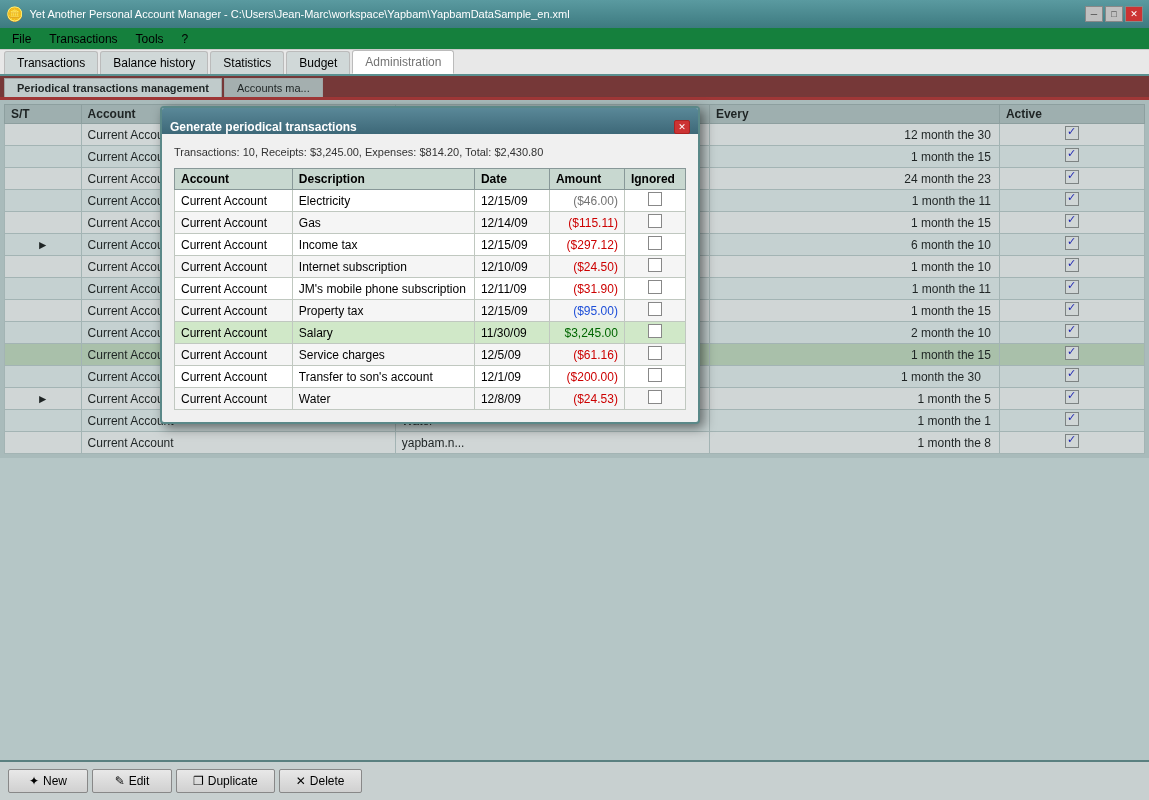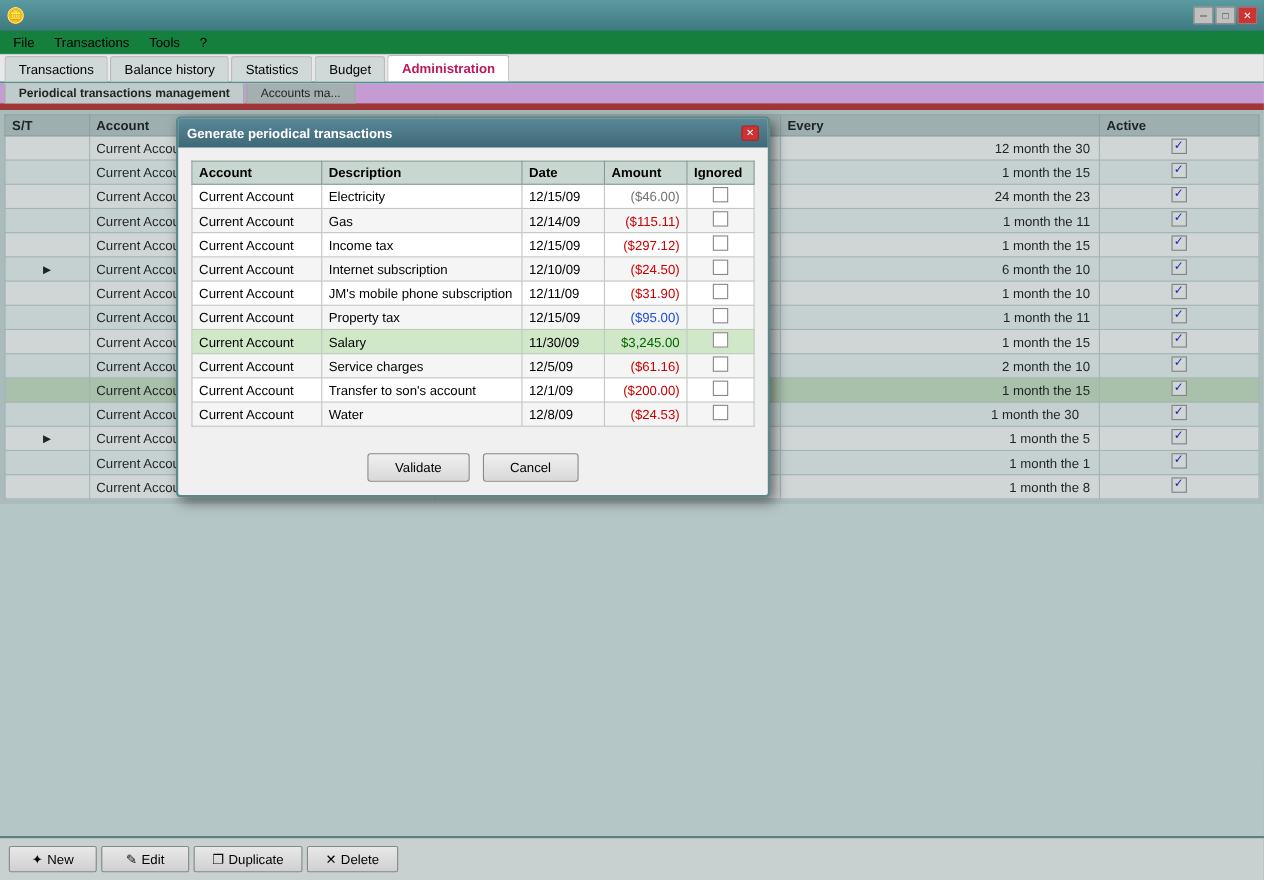--- a/index.html
+++ b/index.html
@@ -55,40 +55,40 @@
       border-bottom: none;
       background: #d0d8d8;
       cursor: pointer;
       margin-right: 2px;
       font-size: 12px;
       border-radius: 3px 3px 0 0;
     }
     .tab.active {
       background: #ffffff;
       border-bottom: 1px solid white;
-      font-weight: bold;
-      color: #be185d;
+      font-weight: normal;
+      color: #737373;
     }
 
     
     .main-area {
       background: #d8e8e8;
       height: calc(800px - 28px - 22px - 26px - 40px);
       position: relative;
       overflow: hidden;
     }
 
     
     .sub-tab-bar {
-      background: #f0abfc;
+      background: #7f1d1d;
       height: 24px;
       display: flex;
       align-items: flex-end;
       padding: 0 4px;
-      border-bottom: 6px solid #b91c1c;
+      border-bottom: 3px solid #b91c1c;
     }
     .sub-tab {
       padding: 3px 12px;
       border: 1px solid #bbb;
       border-bottom: none;
       background: #c0c8c8;
       cursor: pointer;
       margin-right: 2px;
       font-size: 11px;
     }
@@ -137,21 +137,21 @@
       border: 2px solid #5a8888;
       border-radius: 4px;
       box-shadow: 4px 4px 12px rgba(0,0,0,0.5);
       z-index: 20;
     }
     .dialog-title-bar {
       background: linear-gradient(to bottom, #6090a0, #4070808);
       background: linear-gradient(to bottom, #5a8898, #3d6878);
       height: 26px;
       display: flex;
-      align-items: center;
+      align-items: flex-end;
       justify-content: space-between;
       padding: 0 8px;
       color: white;
       border-radius: 2px 2px 0 0;
     }
     .dialog-title { font-size: 12px; font-weight: bold; }
     .dialog-close-btn {
       width: 16px; height: 14px;
       background: #cc3333;
       border: 1px solid #aa2222;
@@ -271,20 +271,21 @@
       color: #0000cc;
     }
     .checkbox-unchecked { }
   </style>
 </head>
 <body>
 
 <div class="title-bar">
   <div class="title-bar-left">
     <span style="font-size:14px;">🪙</span>
+    <span style="font-size:11px;">Yet Another Personal Account Manager - C:\Users\Jean-Marc\workspace\Yapbam\YapbamDataSample_en.xml</span>
   </div>
   <div class="title-bar-controls">
     <div class="title-btn">─</div>
     <div class="title-btn">□</div>
     <div class="title-btn close">✕</div>
   </div>
 </div>
 
 <div class="menu-bar">
   <div class="menu-item">File</div>
@@ -460,20 +461,21 @@
   </div>
 
   <div class="overlay-backdrop"></div>
 
   <div class="dialog">
     <div class="dialog-title-bar">
       <span class="dialog-title">Generate periodical transactions</span>
       <div class="dialog-close-btn">✕</div>
     </div>
     <div class="dialog-body">
+      <div class="summary-text">Transactions: 10, Receipts: $3,245.00, Expenses: $814.20, Total: $2,430.80</div>
 
       <table class="tx-table">
         <thead>
           <tr>
             <th style="width:110px;">Account</th>
             <th style="width:170px;">Description</th>
             <th style="width:70px;">Date</th>
             <th style="width:70px;">Amount</th>
             <th style="width:55px;">Ignored</th>
           </tr>
@@ -564,24 +566,20 @@
     <td>Current Account</td>
     <td>Water</td>
     <td>12/8/09</td>
     <td class="tx-amount" style="color:#cc0000;">($24.53)</td>
     <td class="tx-ignored">
       <span class="checkbox-cell checkbox-unchecked"></span>
     </td>
   </tr>
           </tbody>
       </table>
-    </div>
-    <div class="dialog-footer">
-      <button class="dialog-btn">Validate</button>
-      <button class="dialog-btn">Cancel</button>
     </div>
   </div>
 
 </div>
 
 <div class="bottom-toolbar">
   <button class="toolbar-btn">
     <span>✦</span>
     <span>New</span>
   </button>

